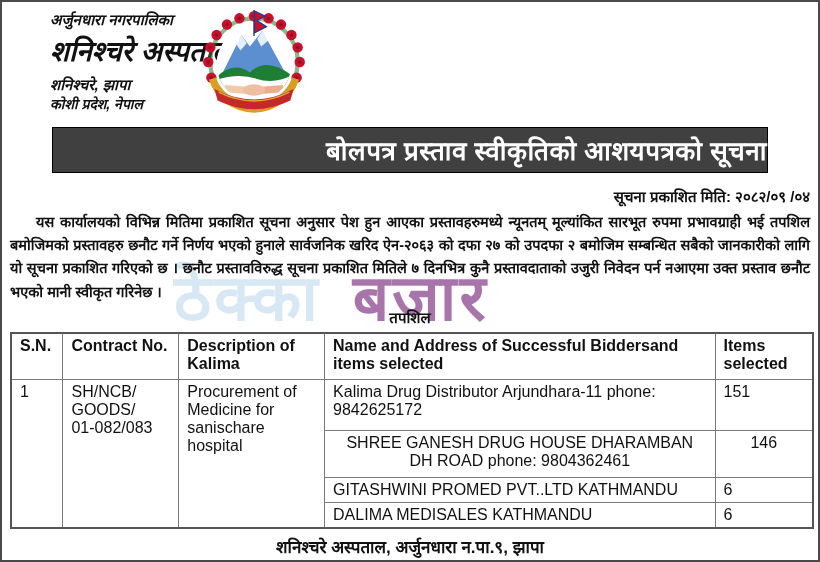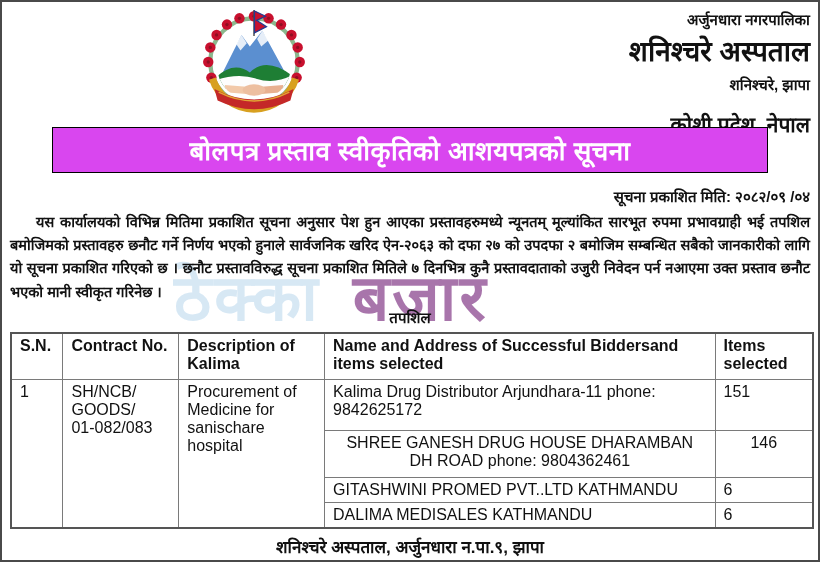--- a/index.html
+++ b/index.html
@@ -13,32 +13,32 @@
     position: relative;
     width: 820px; height: 562px;
     border: 2px solid #4a4a4a;
     padding: 4px 8px 0 8px;
     overflow: hidden;
     background: #fff;
   }
   
   .header { position: relative; height: 112px; z-index: 1; }
   .emblem { position: absolute; left: 192px; top: 4px; width: 104px; height: 104px; }
-  .header-text { text-align: right; padding-left: 40px; }
+  .header-text { text-align: left; padding-left: 40px; font-style: italic; }
   .muni-line   { font-size: 15px; font-weight: bold; padding-top: 3px; }
   .hosp-title  { font-size: 28px; font-weight: bold; margin-top: 2px; }
   .addr-line   { font-size: 15px; font-weight: bold; margin-top: 5px; }
-  .prov-line   { font-size: 21px; font-weight: bold; margin-top: 16px; }
+  .prov-line   { font-size: 14px; font-weight: bold; margin-top: 0; }
   
   .banner {
     position: relative; z-index: 1;
     margin: 9px 42px 0 42px; height: 46px;
-    background: #d946ef; color: #ffffff;
+    background: #404040; color: #ffffff;
     font-size: 26px; font-weight: bold;
-    text-align: center; line-height: 46px; letter-spacing: 0.5px;
+    text-align: right; line-height: 46px; letter-spacing: 0.5px;
     border: 1px solid #000;
   }
   
   .pub-date { position: relative; z-index: 1; margin-top: 13px; text-align: right; font-weight: bold; font-size: 15px; }
   .body-para {
     position: relative; z-index: 1;
     margin-top: 5px; font-size: 14.5px; font-weight: 600;
     line-height: 1.6; text-align: justify; text-indent: 26px;
   }
   .table-caption { position: relative; z-index: 1; text-align: center; font-weight: bold; font-size: 15px; margin: 3px 0 5px 0; }

